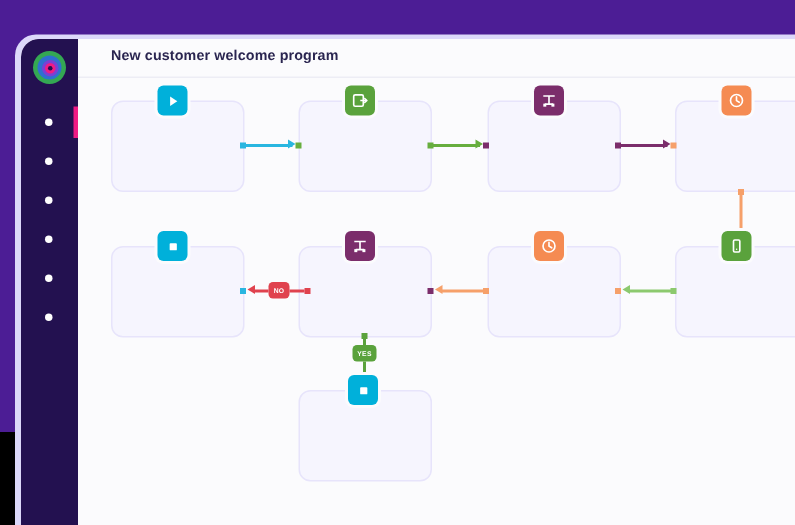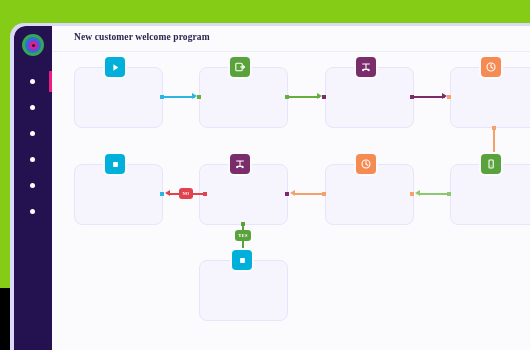--- a/index.html
+++ b/index.html
@@ -1,18 +1,18 @@
 <!DOCTYPE html>
 <html><head>
 <meta charset="utf-8">
 <style>
   html,body{margin:0;padding:0;background:#000;}
   body{width:530px;height:350px;overflow:hidden;font-family:"Liberation Sans",sans-serif;}
 
-  .screen{position:relative;width:530px;height:288px;background:#84cc16;font-family:Liberation Serif, serif;}
+  .screen{position:relative;width:530px;height:288px;background:#4c1d95;}
 
   
   .window{
     position:absolute;left:10px;top:23px;width:520px;height:327px;
     background:#dcd8fa;border-radius:14px 0 0 0;overflow:hidden;
   }
   .window-inner{
     position:absolute;left:4px;top:3px;right:0;bottom:0;
     background:#fbfbfd;border-radius:12px 0 0 0;overflow:hidden;
   }

